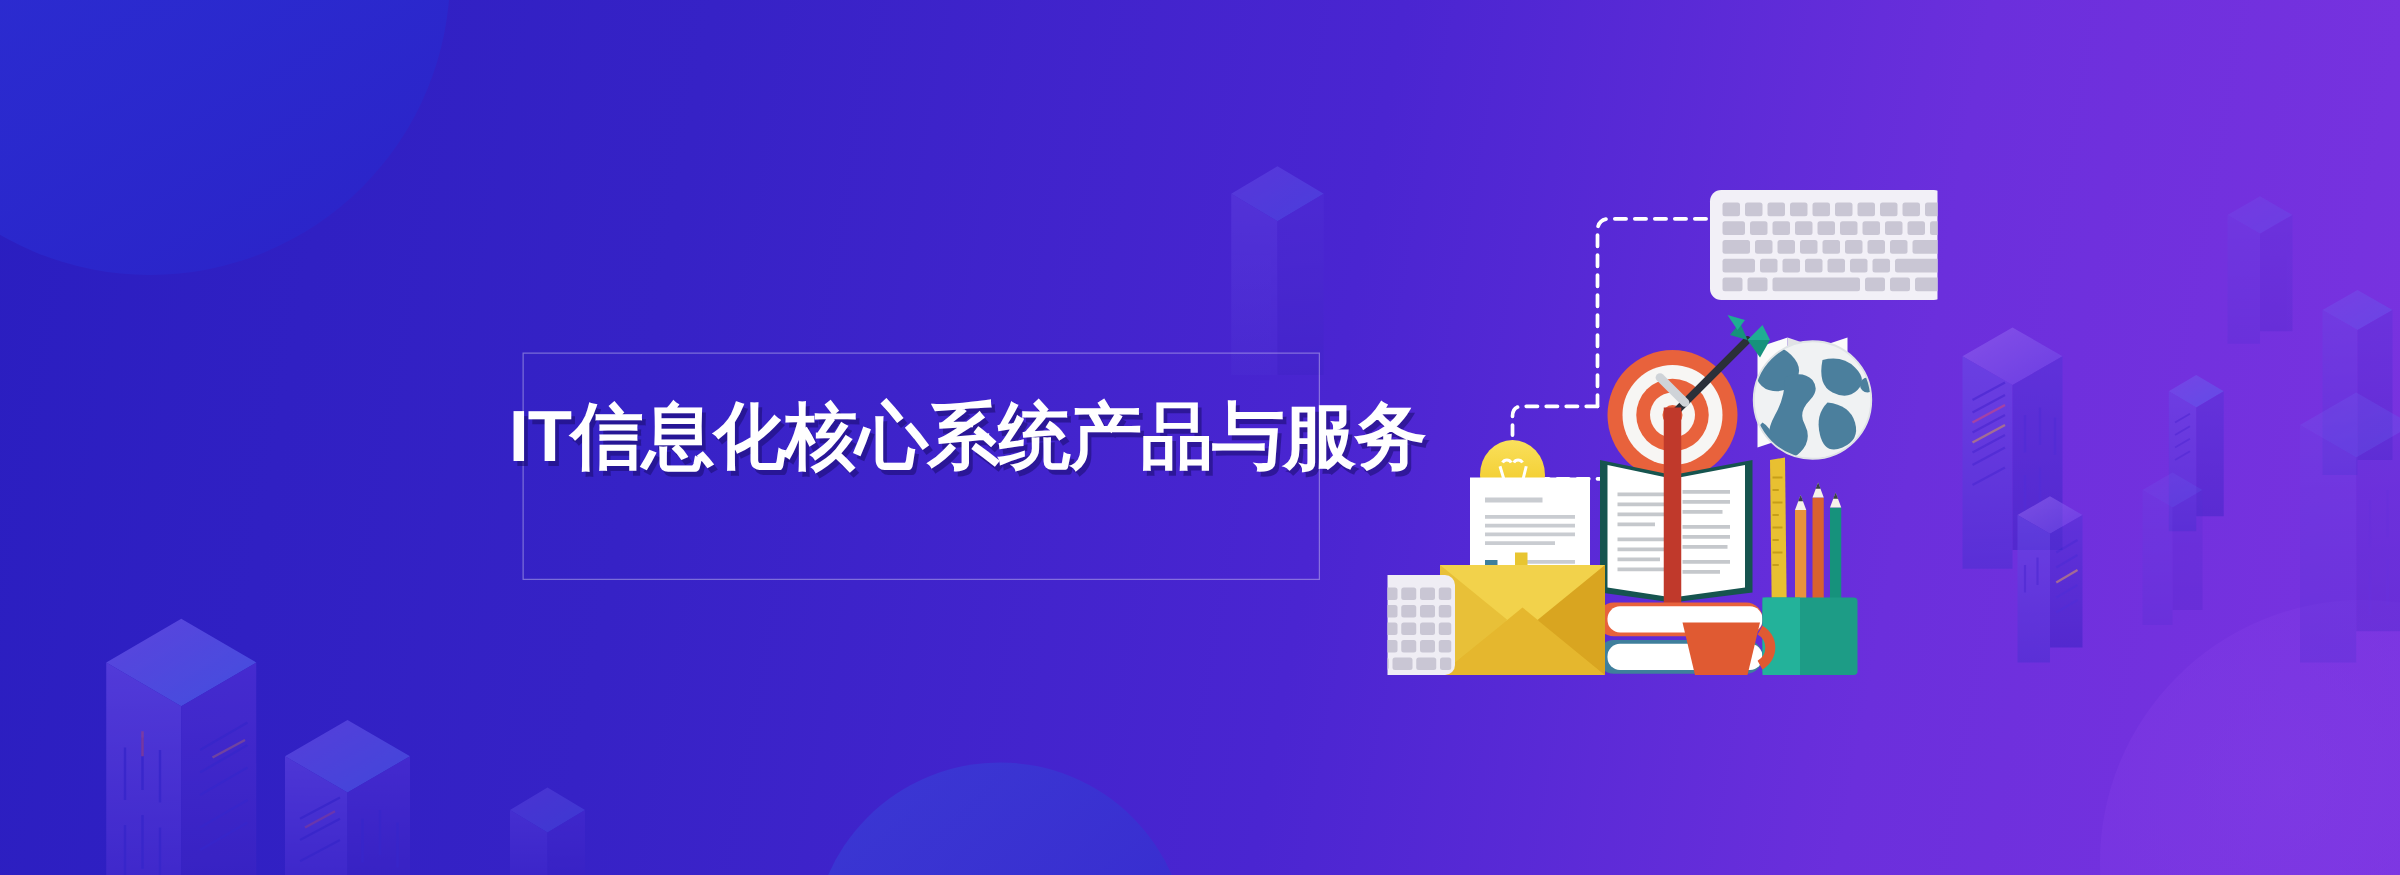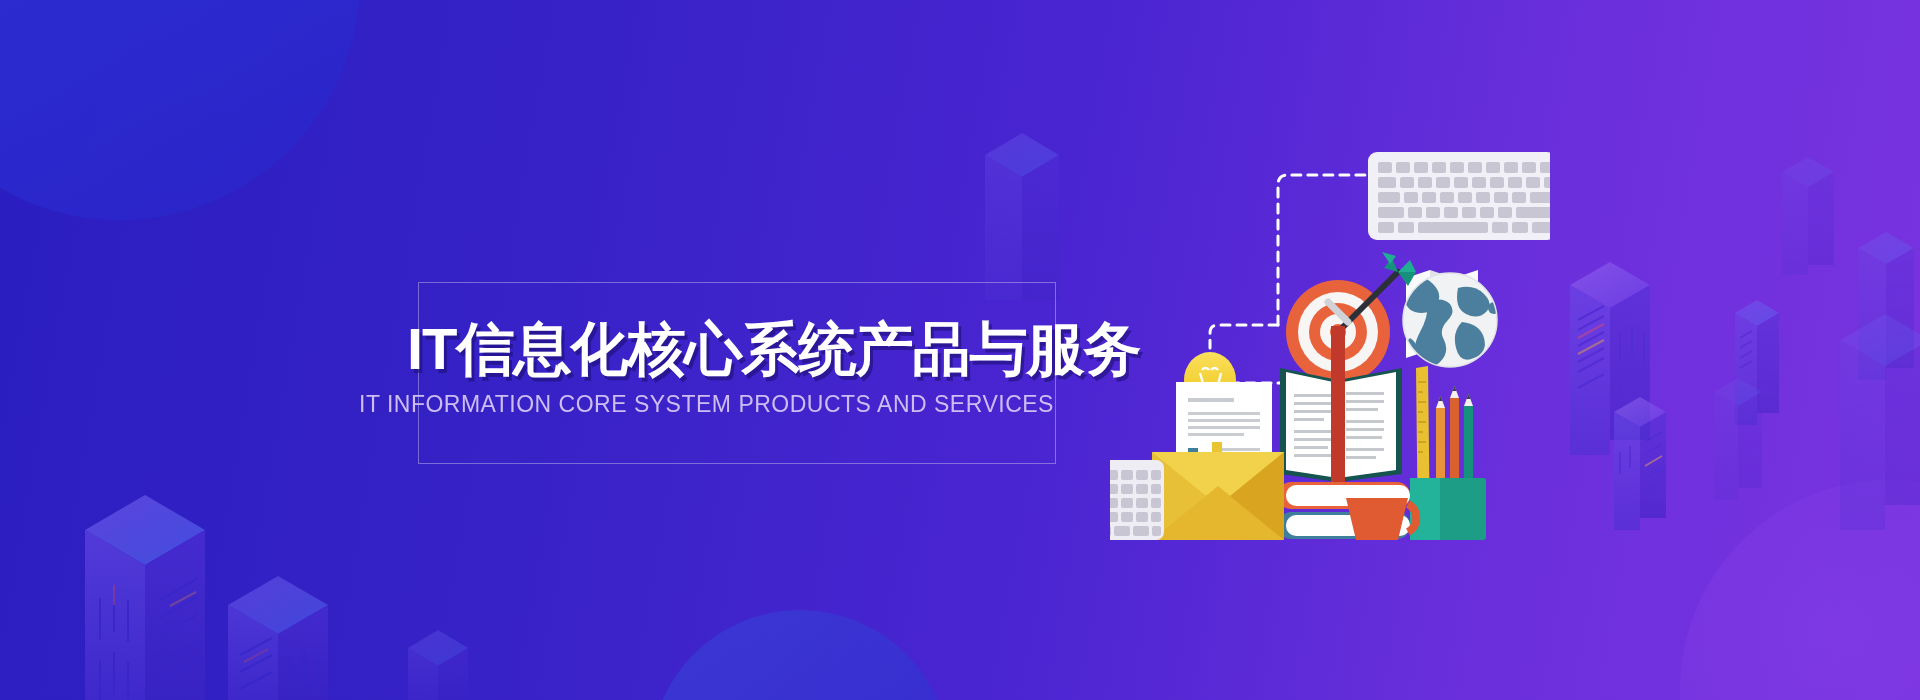--- a/index.html
+++ b/index.html
@@ -233,21 +233,20 @@
       <g opacity=".2">
         <polygon points="1714,392 1738,378 1762,392 1738,406" fill="url(#gTop)"></polygon>
         <polygon points="1714,392 1738,406 1738,500 1714,500" fill="url(#gL)"></polygon>
         <polygon points="1738,406 1762,392 1762,488 1738,488" fill="url(#gR)"></polygon>
       </g>
     </svg>
   </div>
 
   <div id="text-block">
     <div id="headline">IT信息化核心系统产品与服务</div>
-    <div id="subtitle">IT INFORMATION CORE SYSTEM PRODUCTS AND SERVICES</div>
   </div>
 
   <div id="illustration">
     <svg width="440" height="450" viewBox="0 0 440 450" xmlns="http://www.w3.org/2000/svg">
       <defs>
         <linearGradient id="bulbG" x1="0" y1="0" x2="0" y2="1">
           <stop offset="0%" stop-color="#fae05c"></stop>
           <stop offset="100%" stop-color="#eec317"></stop>
         </linearGradient>
         <linearGradient id="envG" x1="0" y1="0" x2="0" y2="1">

